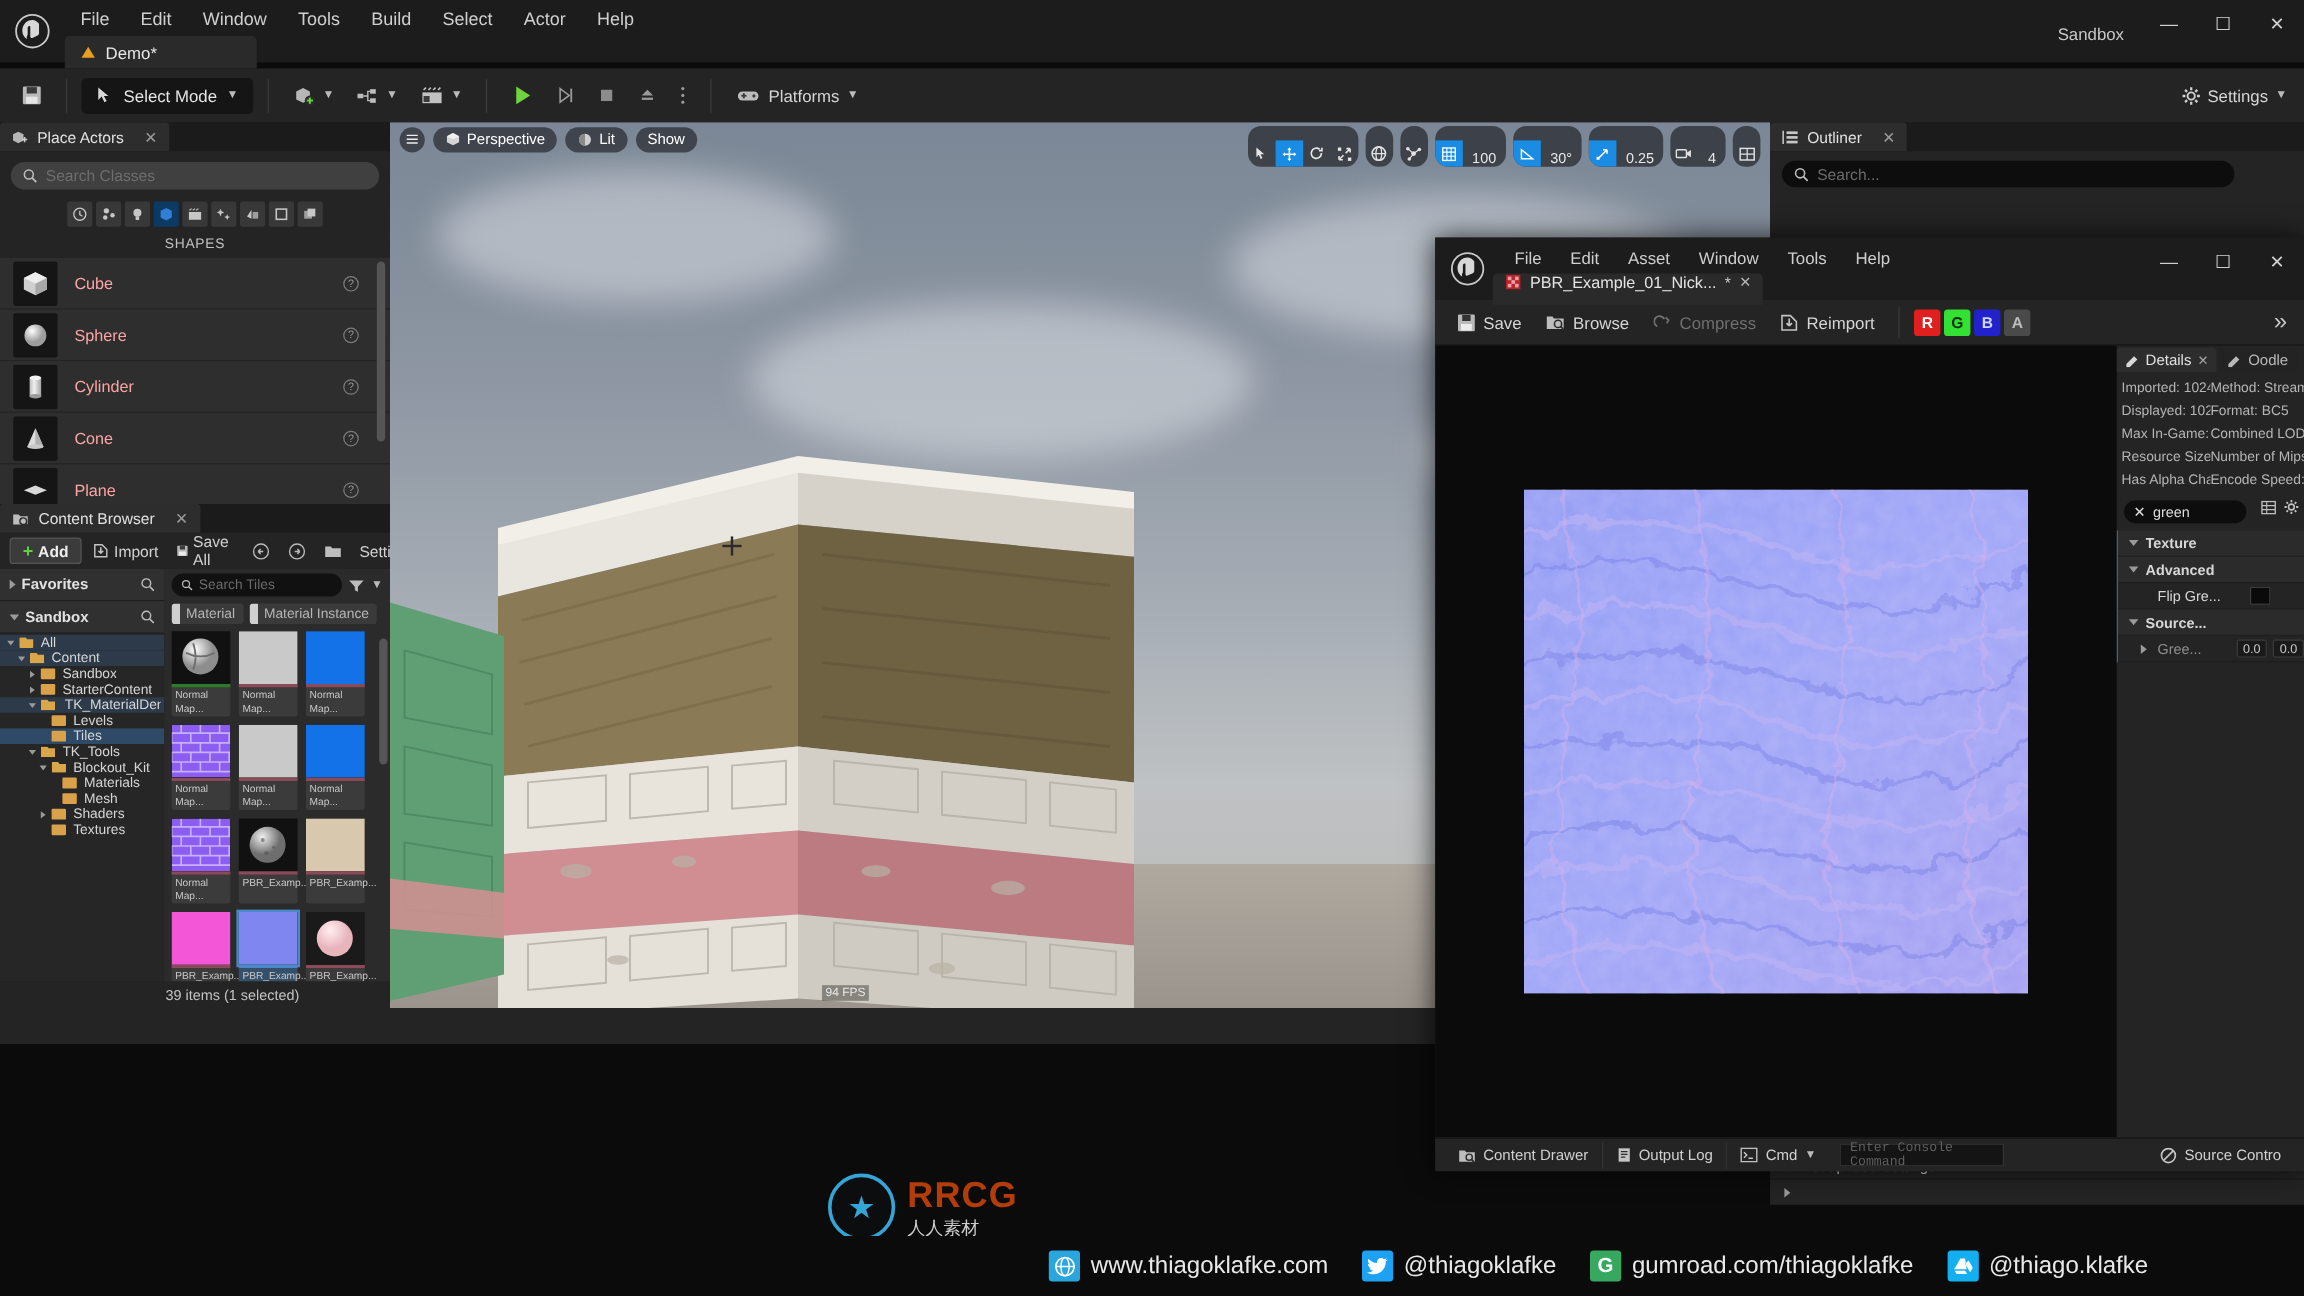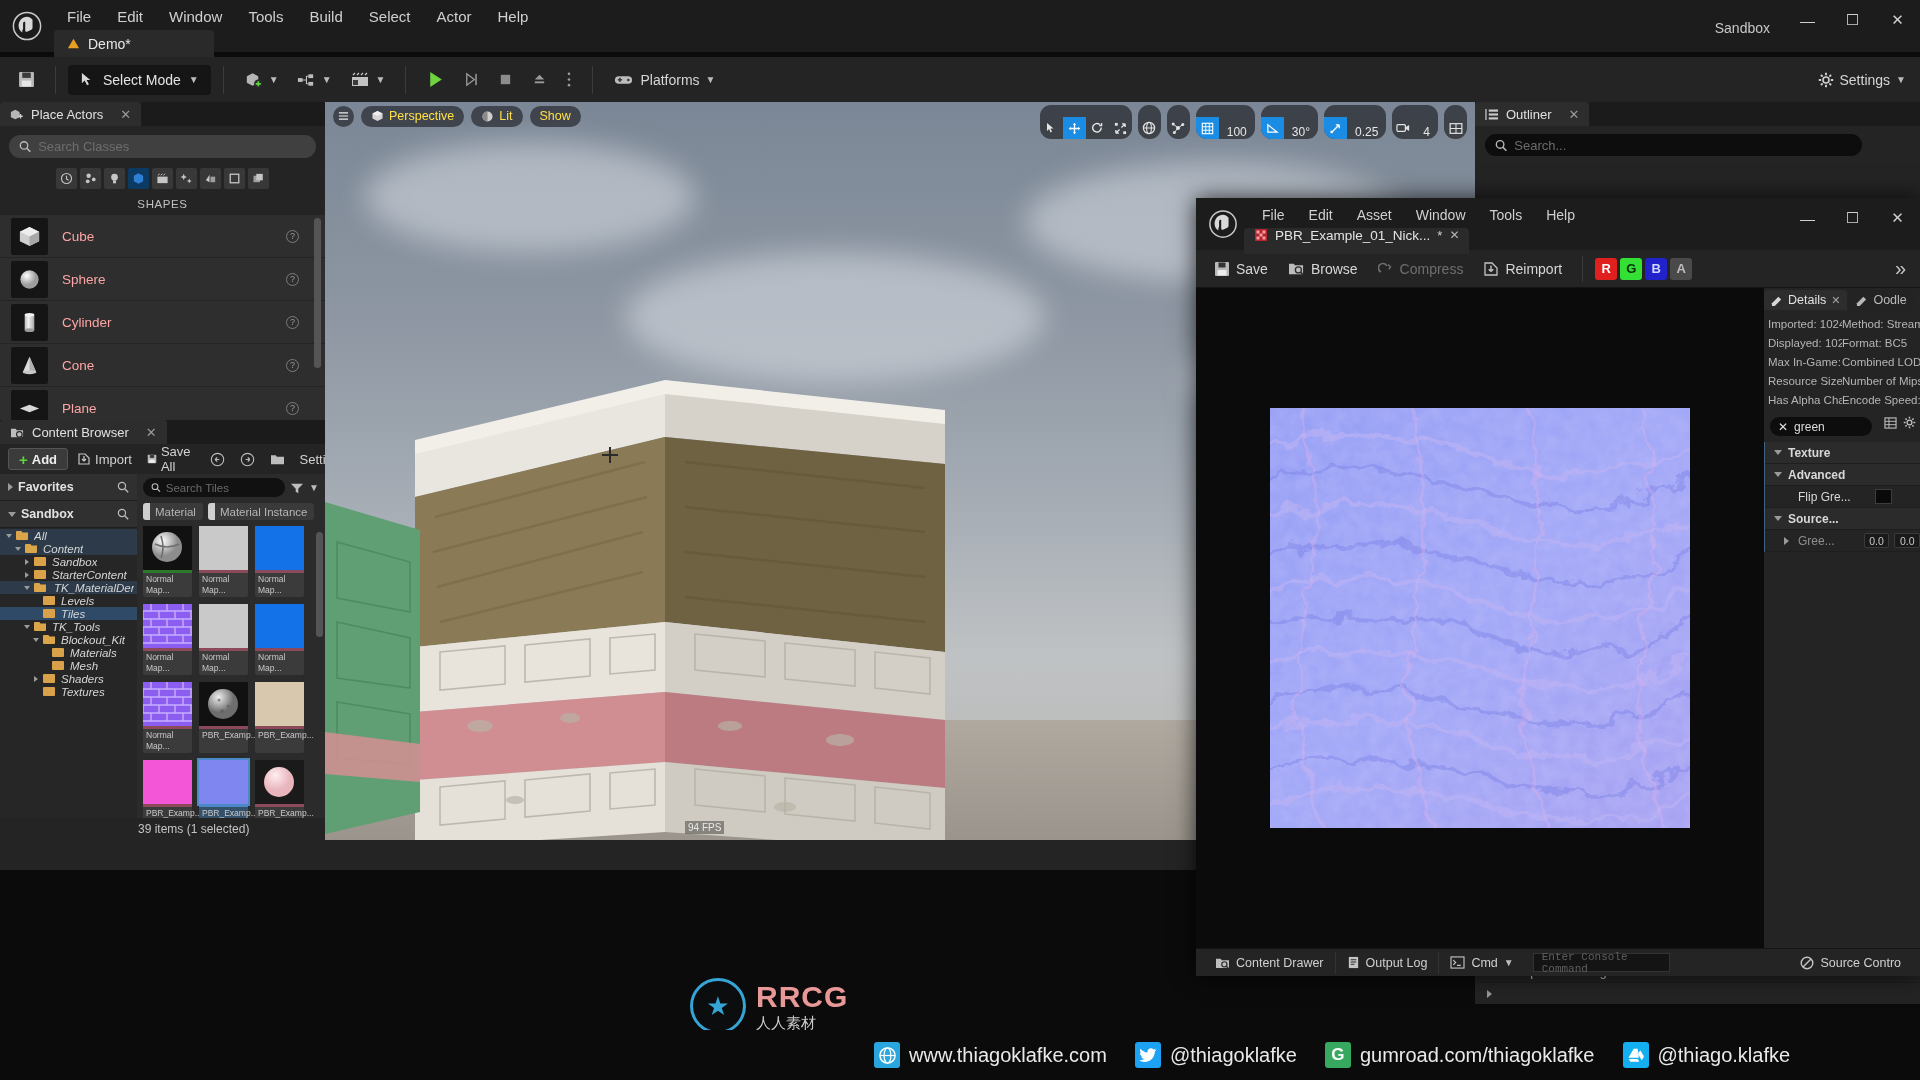--- a/index.html
+++ b/index.html
@@ -144,21 +144,21 @@
   .cb-body { flex:1; display:flex; overflow:hidden; }
   .cb-tree { width:137px; background:#262626; display:flex; flex-direction:column; }
   .tree-hdr {
     height:27px; background:#303030; display:flex; align-items:center;
     padding:0 8px; gap:5px; border-bottom:1px solid #1e1e1e;
   }
   .tree-hdr .tname { flex:1; font-size:12.5px; font-weight:bold; color:#e2e2e2; }
   .tri { width:0;height:0;border-style:solid; }
   .tri-r { border-width:4px 0 4px 5px; border-color:transparent transparent transparent #9a9a9a; }
   .tri-d { border-width:5px 4px 0 4px; border-color:#9a9a9a transparent transparent transparent; }
-  .tree-items { flex:1; overflow:hidden; padding-top:1px;font-style:italic; }
+  .tree-items { flex:1; overflow:hidden; padding-top:1px; }
   .tree-row {
     height:13px; display:flex; align-items:center; gap:3px; font-size:11.5px;
     color:#d6d6d6; padding-right:3px;
   }
   .tree-row.sel { background:#2e4a66; }
   .tree-row.hl { background:#2c3a49; }
   .folder {
     width:12px; height:9px; border-radius:1px; flex:none;
   }
   .cb-assets { flex:1; background:#2b2b2b; display:flex; flex-direction:column; position:relative;}
@@ -206,21 +206,21 @@
   }
   .cloud { position:absolute; background:rgba(235,238,242,.45); border-radius:50%; filter:blur(14px); }
   .vp-ground { position:absolute; left:0; bottom:0; width:100%; height:120px;
     background:linear-gradient(180deg,#b0a9a0,#9b948c);}
   .vp-toolbar {
     position:absolute; left:0; top:0; width:100%; height:28px; display:flex;
     align-items:center; gap:7px; padding-left:8px;
   }
   .vp-pill {
     height:21px; background:rgba(40,42,48,.72); border-radius:11px; display:flex;
-    align-items:center; gap:5px; padding:0 10px; font-size:12.5px; color:#fde047;
+    align-items:center; gap:5px; padding:0 10px; font-size:12.5px; color:#ffffff;
   }
   .vp-round {
     width:21px;height:21px;border-radius:50%;background:rgba(40,42,48,.72);
     display:flex;align-items:center;justify-content:center;
   }
   .vp-right {
     position:absolute; right:8px; top:3px; display:flex; align-items:center; gap:6px;
   }
   .vp-grp {
     height:34px; background:rgba(48,50,56,.82); border-radius:11px; display:flex;
@@ -361,21 +361,21 @@
     align-items:center; justify-content:center; font-size:16px; font-weight:bold; color:#fff;}
   .rrcg {
     position:absolute; left:690px; top:978px; display:flex; align-items:center; gap:10px;
     opacity:.92;
   }
   .rrcg-circle {
     width:56px;height:56px;border-radius:50%;border:3px solid #39b3e8;
     display:flex;align-items:center;justify-content:center;color:#39b3e8;font-size:26px;
     background:rgba(10,20,30,.25);
   }
-  .rrcg-t1 { font-size:30px; font-weight:bold; color:#fca5a5; letter-spacing:1px;}
+  .rrcg-t1 { font-size:30px; font-weight:bold; color:#c2410c; letter-spacing:1px;}
   .rrcg-t2 { font-size:15px; color:#dedede; }
 </style>
 </head>
 <body>
 
 <div id="root">
 
   <div class="titlebar">
     <div class="ue-logo">
       <svg viewBox="0 0 32 32">

